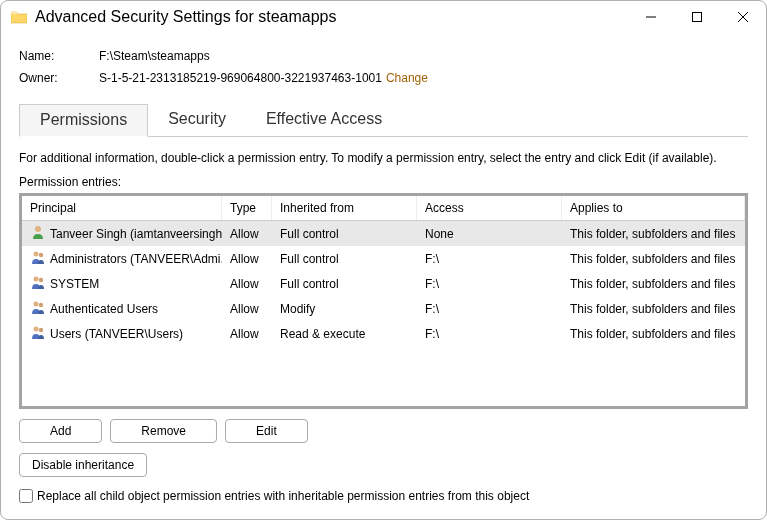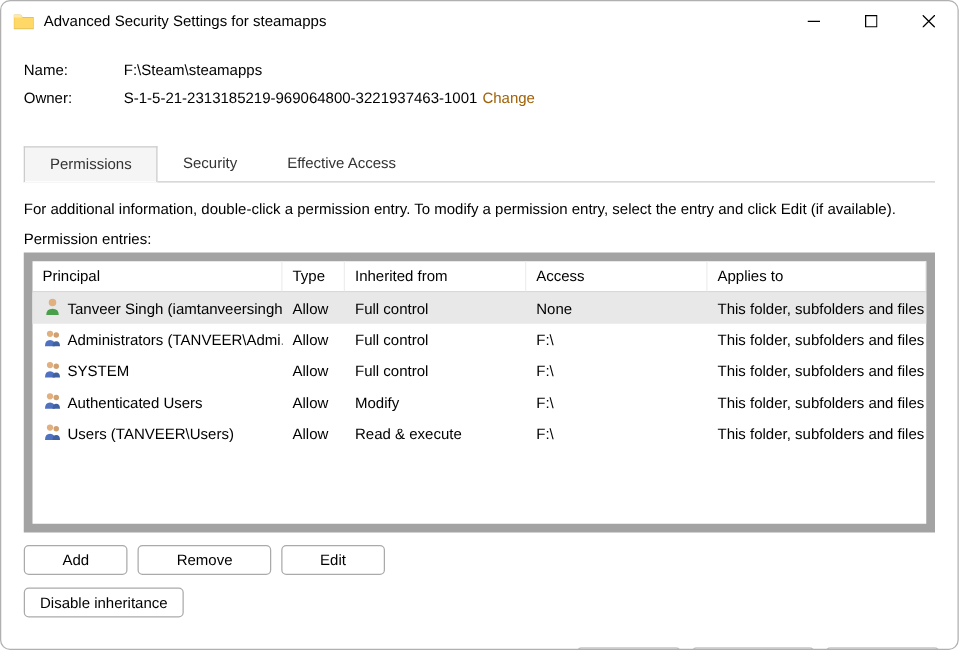--- a/index.html
+++ b/index.html
@@ -1,32 +1,32 @@
 <!DOCTYPE html>
 <html><head>
   <meta charset="utf-8">
   <style>
     * { box-sizing: border-box; margin: 0; padding: 0; font-family: 'Segoe UI', Tahoma, sans-serif; }
     body { width: 767px; height: 520px; background: #fff; border: 1px solid #b0b0b0; border-radius: 8px; overflow: hidden; display: flex; flex-direction: column; }
     .titlebar { display: flex; align-items: center; height: 32px; padding: 0 0 0 10px; }
     .titlebar .folder-icon { width: 16px; height: 14px; margin-right: 8px; flex-shrink: 0; }
-    .titlebar .title { font-size: 12px; color: #000; flex: 1; }
+    .titlebar .title { font-size: 16px; color: #000; flex: 1; }
     .titlebar .win-controls { display: flex; }
     .titlebar .win-btn { width: 46px; height: 32px; display: flex; align-items: center; justify-content: center; cursor: default; }
     .content { flex: 1; padding: 10px 18px 14px 18px; display: flex; flex-direction: column; font-size: 12px; color: #000; }
-    .info-grid { display: grid; grid-template-columns: 80px auto; row-gap: 8px; margin-top: 6px; margin-bottom: 32px; }
+    .info-grid { display: grid; grid-template-columns: 80px auto; row-gap: 8px; margin-top: 6px; margin-bottom: 19px; }
     .info-grid .lbl { color: #000; }
     .owner-line { display: flex; align-items: center; gap: 4px; }
     .change-link { color: #a16207; cursor: pointer; }
     .tabs { display: flex; border-bottom: 1px solid #ccc; }
-    .tab { padding: 6px 20px; font-size: 12px; color: #333; cursor: pointer; border-bottom: 2px solid transparent; }
+    .tab { padding: 6px 20px; font-size: 16px; color: #333; cursor: pointer; border-bottom: 2px solid transparent; }
     .tab.active { background: #f5f5f5; border: 1px solid #ccc; border-bottom: 1px solid #fff; margin-bottom: -1px; }
     .help-text { margin: 14px 0 10px 0; }
     .section-label { margin-bottom: 4px; }
-    .entries-table { border: 7px solid #a3a3a3; flex: 0 0 auto; }
+    .entries-table { border: 3px solid #a3a3a3; flex: 0 0 auto; }
     .thead { display: grid; grid-template-columns: 200px 50px 145px 145px 1fr; border-bottom: 1px solid #ccc; }
     .th { padding: 5px 8px; border-right: 1px solid #eee; font-weight: normal; }
     .tbody { display: flex; flex-direction: column; }
     .tr { display: grid; grid-template-columns: 200px 50px 145px 145px 1fr; padding: 2px 0; cursor: default; }
     .tr.selected { background: #e8e8e8; }
     .td { padding: 1px 8px; white-space: nowrap; overflow: hidden; text-overflow: ellipsis; display: flex; align-items: center; }
     .principal-cell { display: flex; align-items: center; gap: 4px; }
     .user-icon { width: 16px; height: 16px; flex-shrink: 0; }
     .tbody-pad { height: 60px; }
     .action-btns { display: flex; gap: 8px; margin-top: 10px; }
@@ -174,19 +174,23 @@
   <div class="action-btns">
     <button class="btn">Add</button>
     <button class="btn">Remove</button>
     <button class="btn">Edit</button>
   </div>
 
   <div class="disable-row">
     <button class="btn" style="min-width:auto;padding:4px 12px">Disable inheritance</button>
   </div>
 
+  <div class="checkbox-row">
+    <input type="checkbox" style="">
+    <span>Replace all child object permission entries with inheritable permission entries from this object</span>
+  </div>
 </div>
 
 <div class="footer">
   <button class="btn">OK</button>
   <button class="btn">Cancel</button>
   <button class="btn">Apply</button>
 </div>
 
 </body></html>

